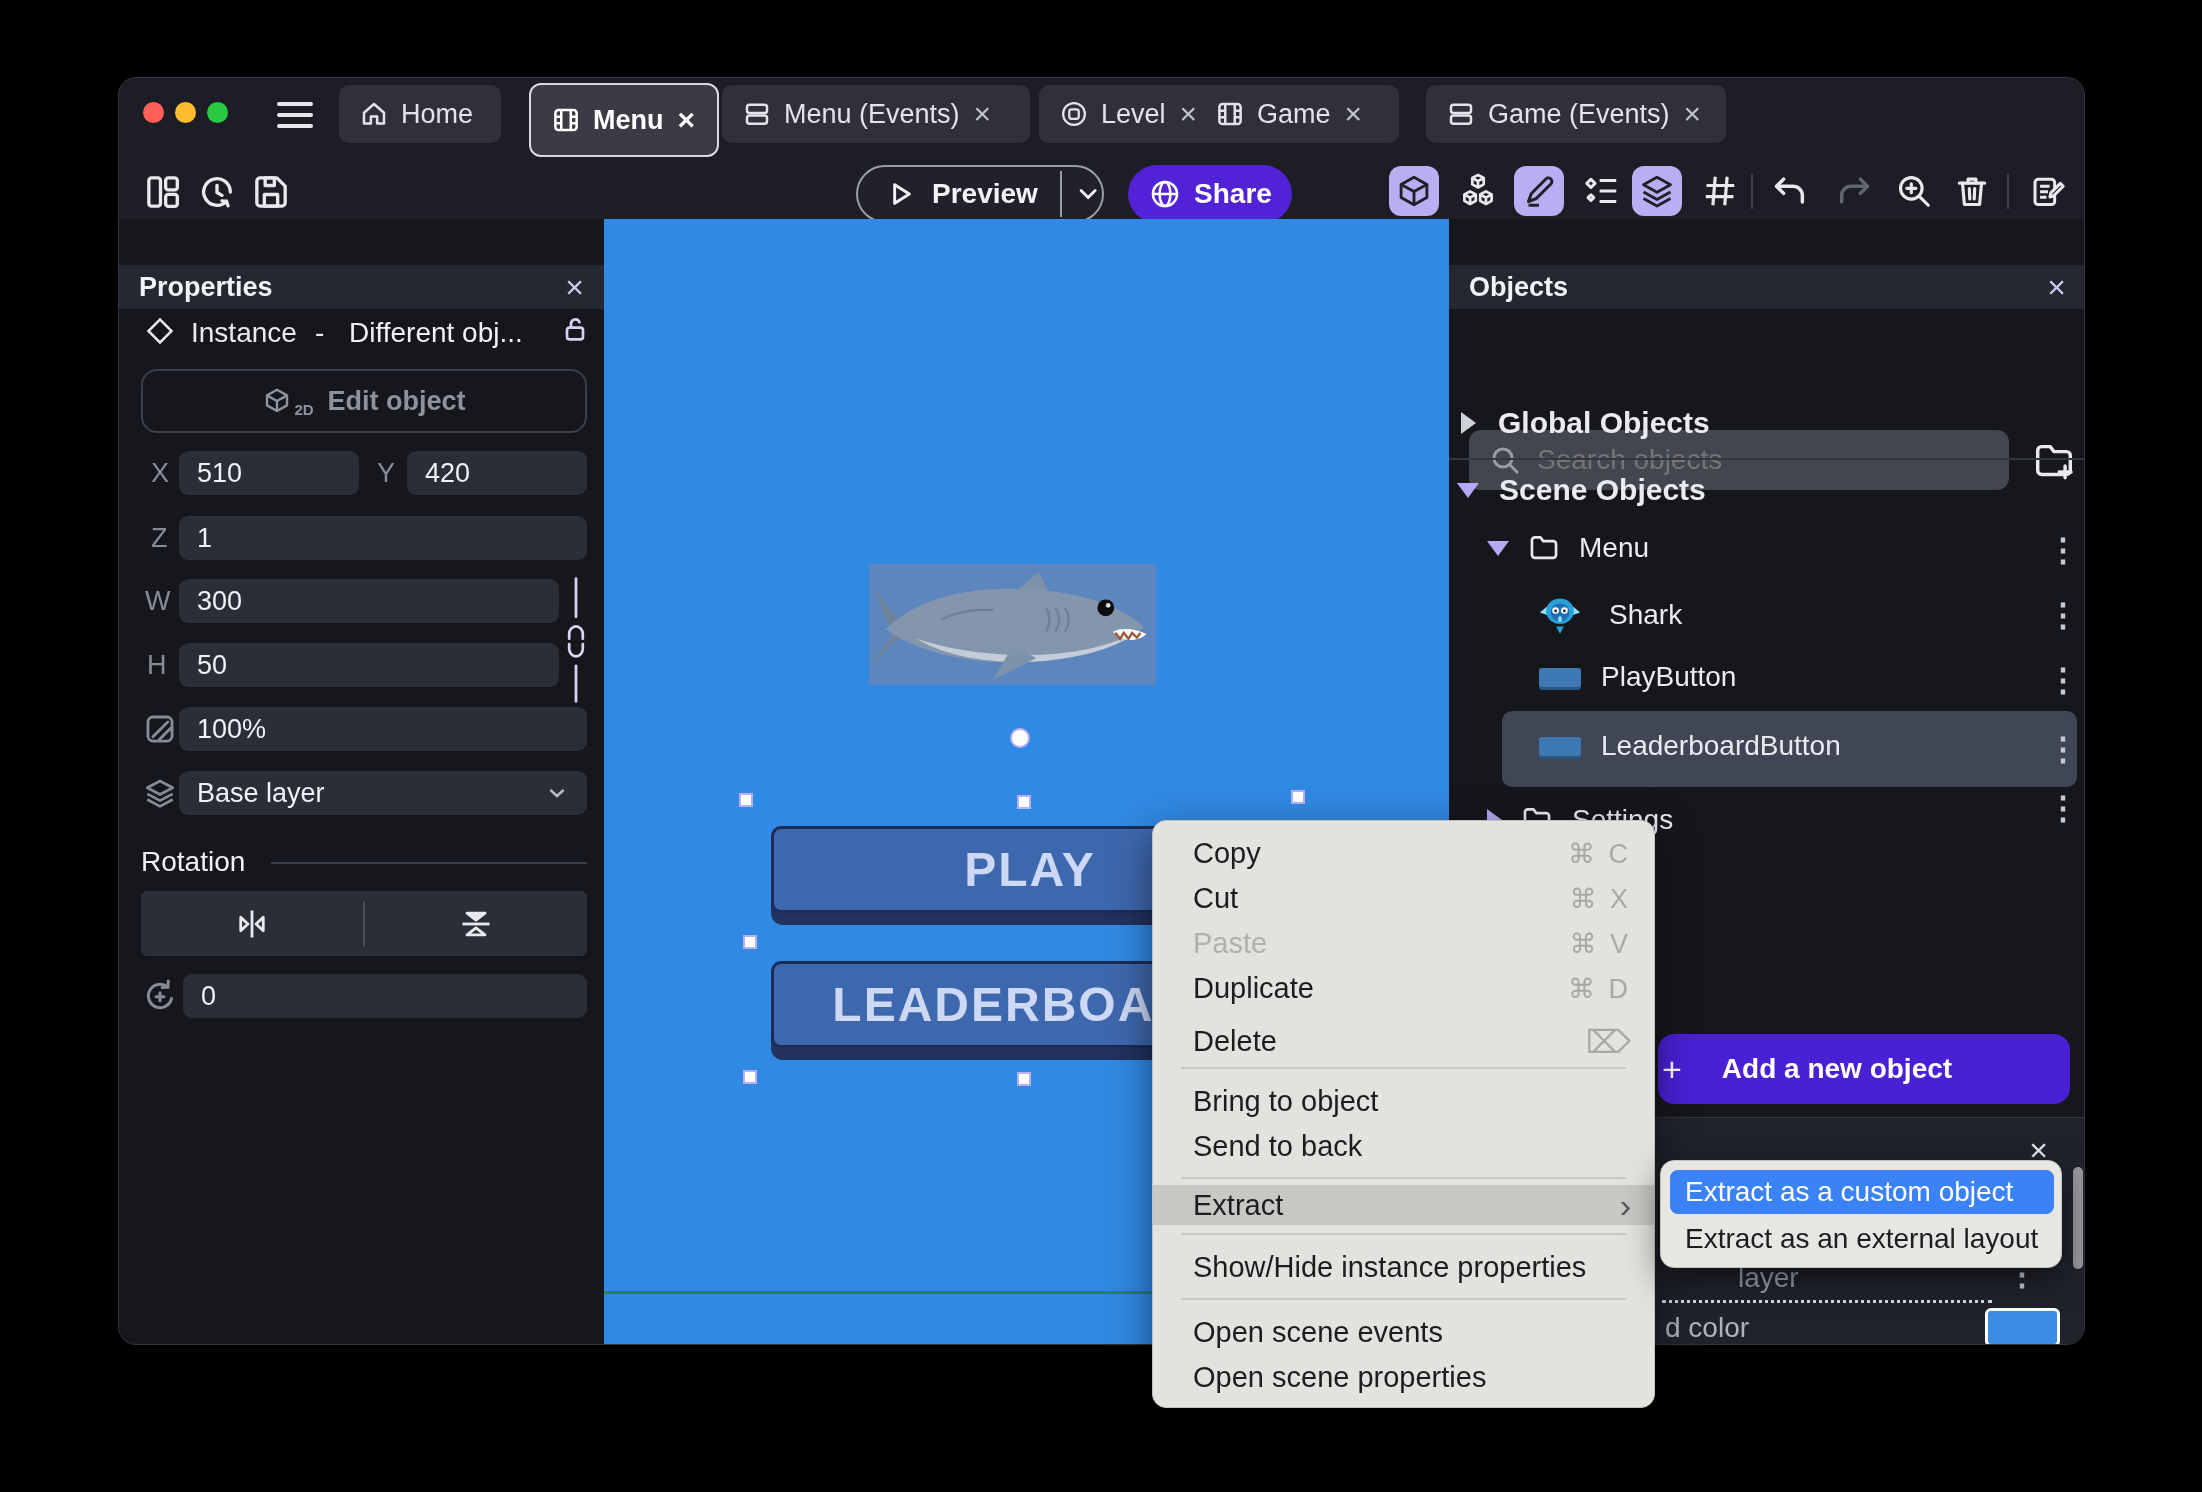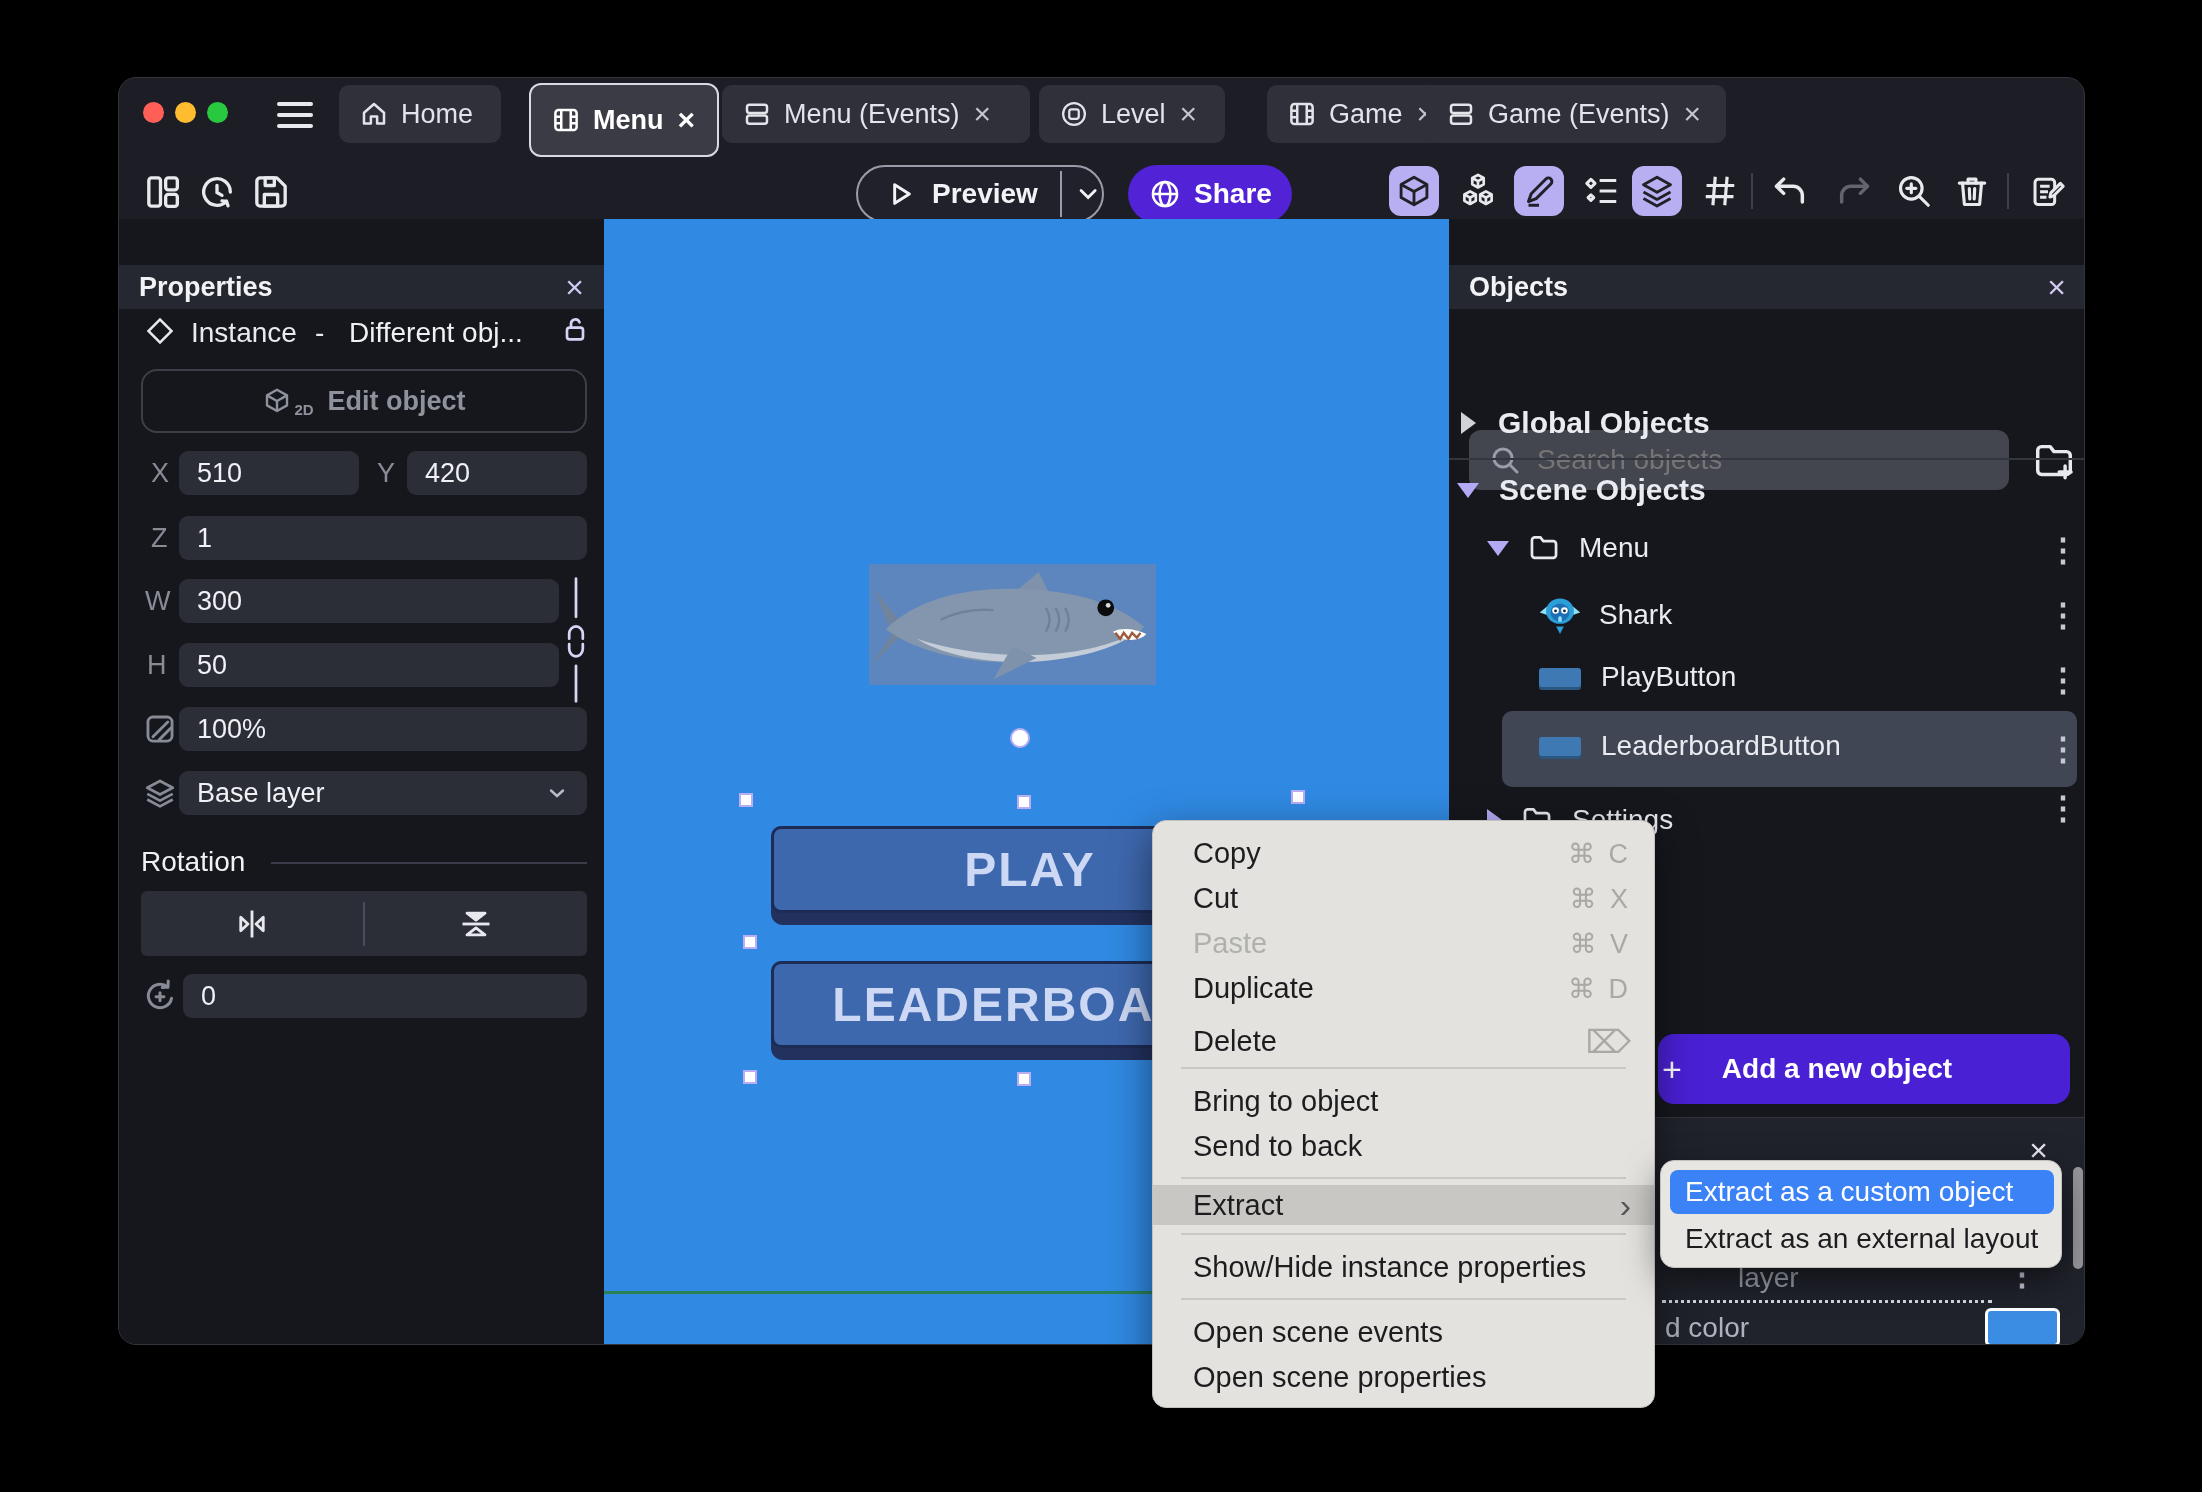--- a/index.html
+++ b/index.html
@@ -145,21 +145,21 @@
 
   <div class="abs tab" style="left:920px; width:186px;">
     <svg class="ticon" viewBox="0 0 24 24" fill="none" stroke="#e3e4e9" stroke-width="1.8">
         <circle cx="12" cy="12" r="8.7"></circle>
         <rect x="8.2" y="8.2" width="7.6" height="7.6" rx="1.8"></rect>
       </svg>
     <span>Level</span>
     <span class="tclose">×</span>
   </div>
 
-  <div class="abs tab" style="left:1148px; width:204px;">
+  <div class="abs tab" style="left:1076px; width:204px;">
     <svg class="ticon" viewBox="0 0 24 24" fill="none" stroke="#e3e4e9" stroke-width="2">
         <rect x="3.5" y="4" width="17" height="16" rx="2.5"></rect>
         <line x1="8.2" y1="4" x2="8.2" y2="20"></line>
         <line x1="15.8" y1="4" x2="15.8" y2="20"></line>
         <line x1="3.5" y1="9.3" x2="8.2" y2="9.3"></line>
         <line x1="3.5" y1="14.6" x2="8.2" y2="14.6"></line>
         <line x1="15.8" y1="9.3" x2="20.5" y2="9.3"></line>
         <line x1="15.8" y1="14.6" x2="20.5" y2="14.6"></line>
       </svg>
     <span>Game</span>
@@ -482,21 +482,21 @@
 
   <div class="abs orow" style="left:1368px; top:453px; gap:18px;">
     <span class="caret-d"></span>
     <svg width="34" height="34" viewBox="0 0 24 24" fill="none" stroke="#e8e9ee" stroke-width="1.9" stroke-linejoin="round">
         <path d="M3.5 6.5 a2 2 0 0 1 2 -2 H9.5 l2 2.6 H18.5 a2 2 0 0 1 2 2 V17 a2 2 0 0 1 -2 2 H5.5 a2 2 0 0 1 -2 -2 Z"></path>
       </svg>
     <span>Menu</span>
   </div>
   <span class="abs kebab" style="left:1928px; top:460px;">⋮</span>
 
-  <div class="abs orow" style="left:1420px; top:518px; gap:18px;">
+  <div class="abs orow" style="left:1420px; top:518px; gap:28px;">
     <svg width="42" height="38" viewBox="0 0 32 30">
       <path d="M6 8 L0 13 L6 15 Z" fill="#8fe0f6"></path>
         <path d="M26 8 L32 13 L26 15 Z" fill="#8fe0f6"></path>
       <ellipse cx="16" cy="12" rx="11" ry="10" fill="#2b9fd8"></ellipse>
       <ellipse cx="16" cy="13" rx="7.5" ry="7" fill="#1f6fb4"></ellipse>
       <circle cx="12.5" cy="11.5" r="2.6" fill="#fff"></circle>
         <circle cx="19.5" cy="11.5" r="2.6" fill="#fff"></circle>
       <circle cx="12.5" cy="11.8" r="1.1" fill="#123"></circle>
         <circle cx="19.5" cy="11.8" r="1.1" fill="#123"></circle>
       <path d="M13 24 L16 30 L19 24 Z" fill="#2b9fd8"></path>

